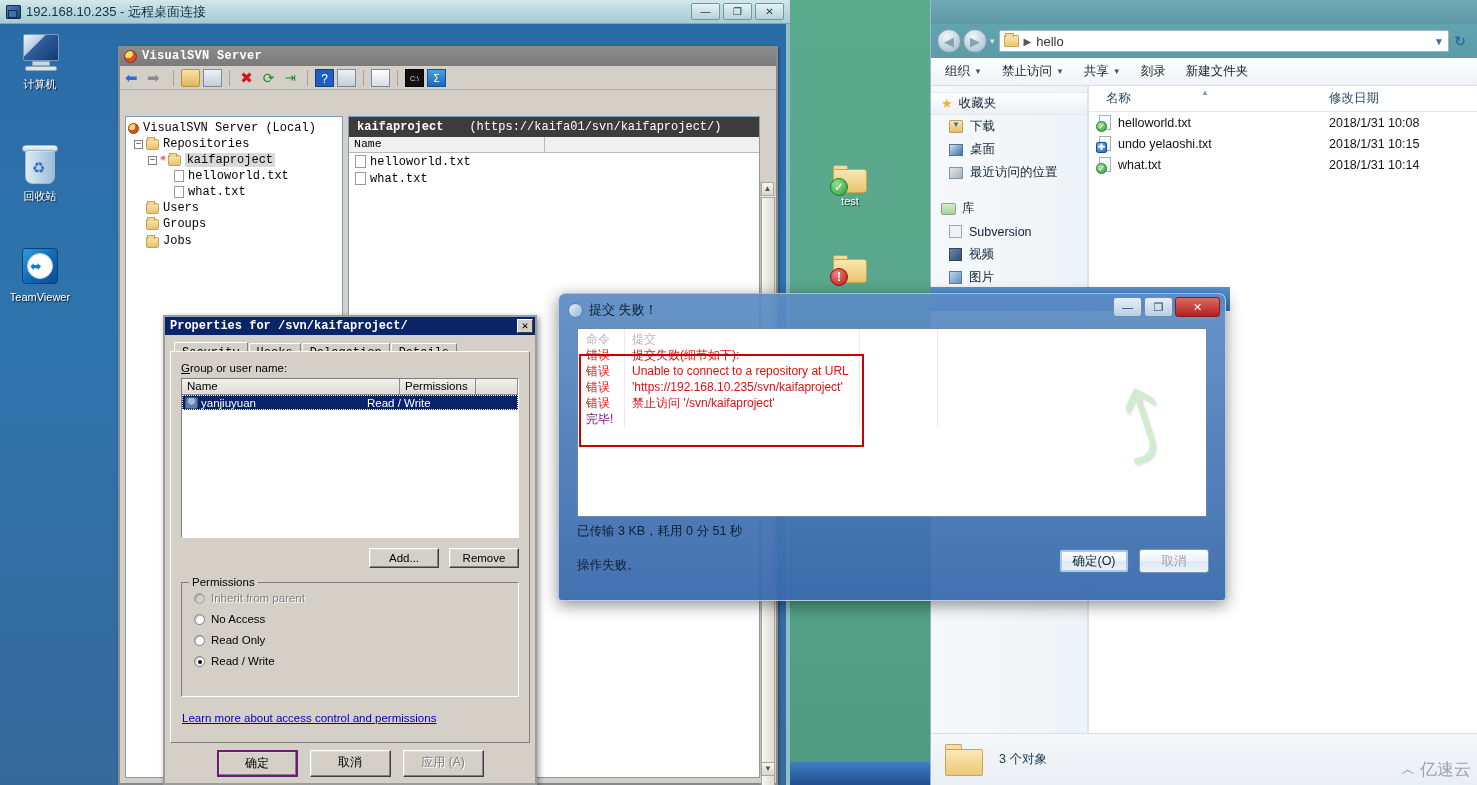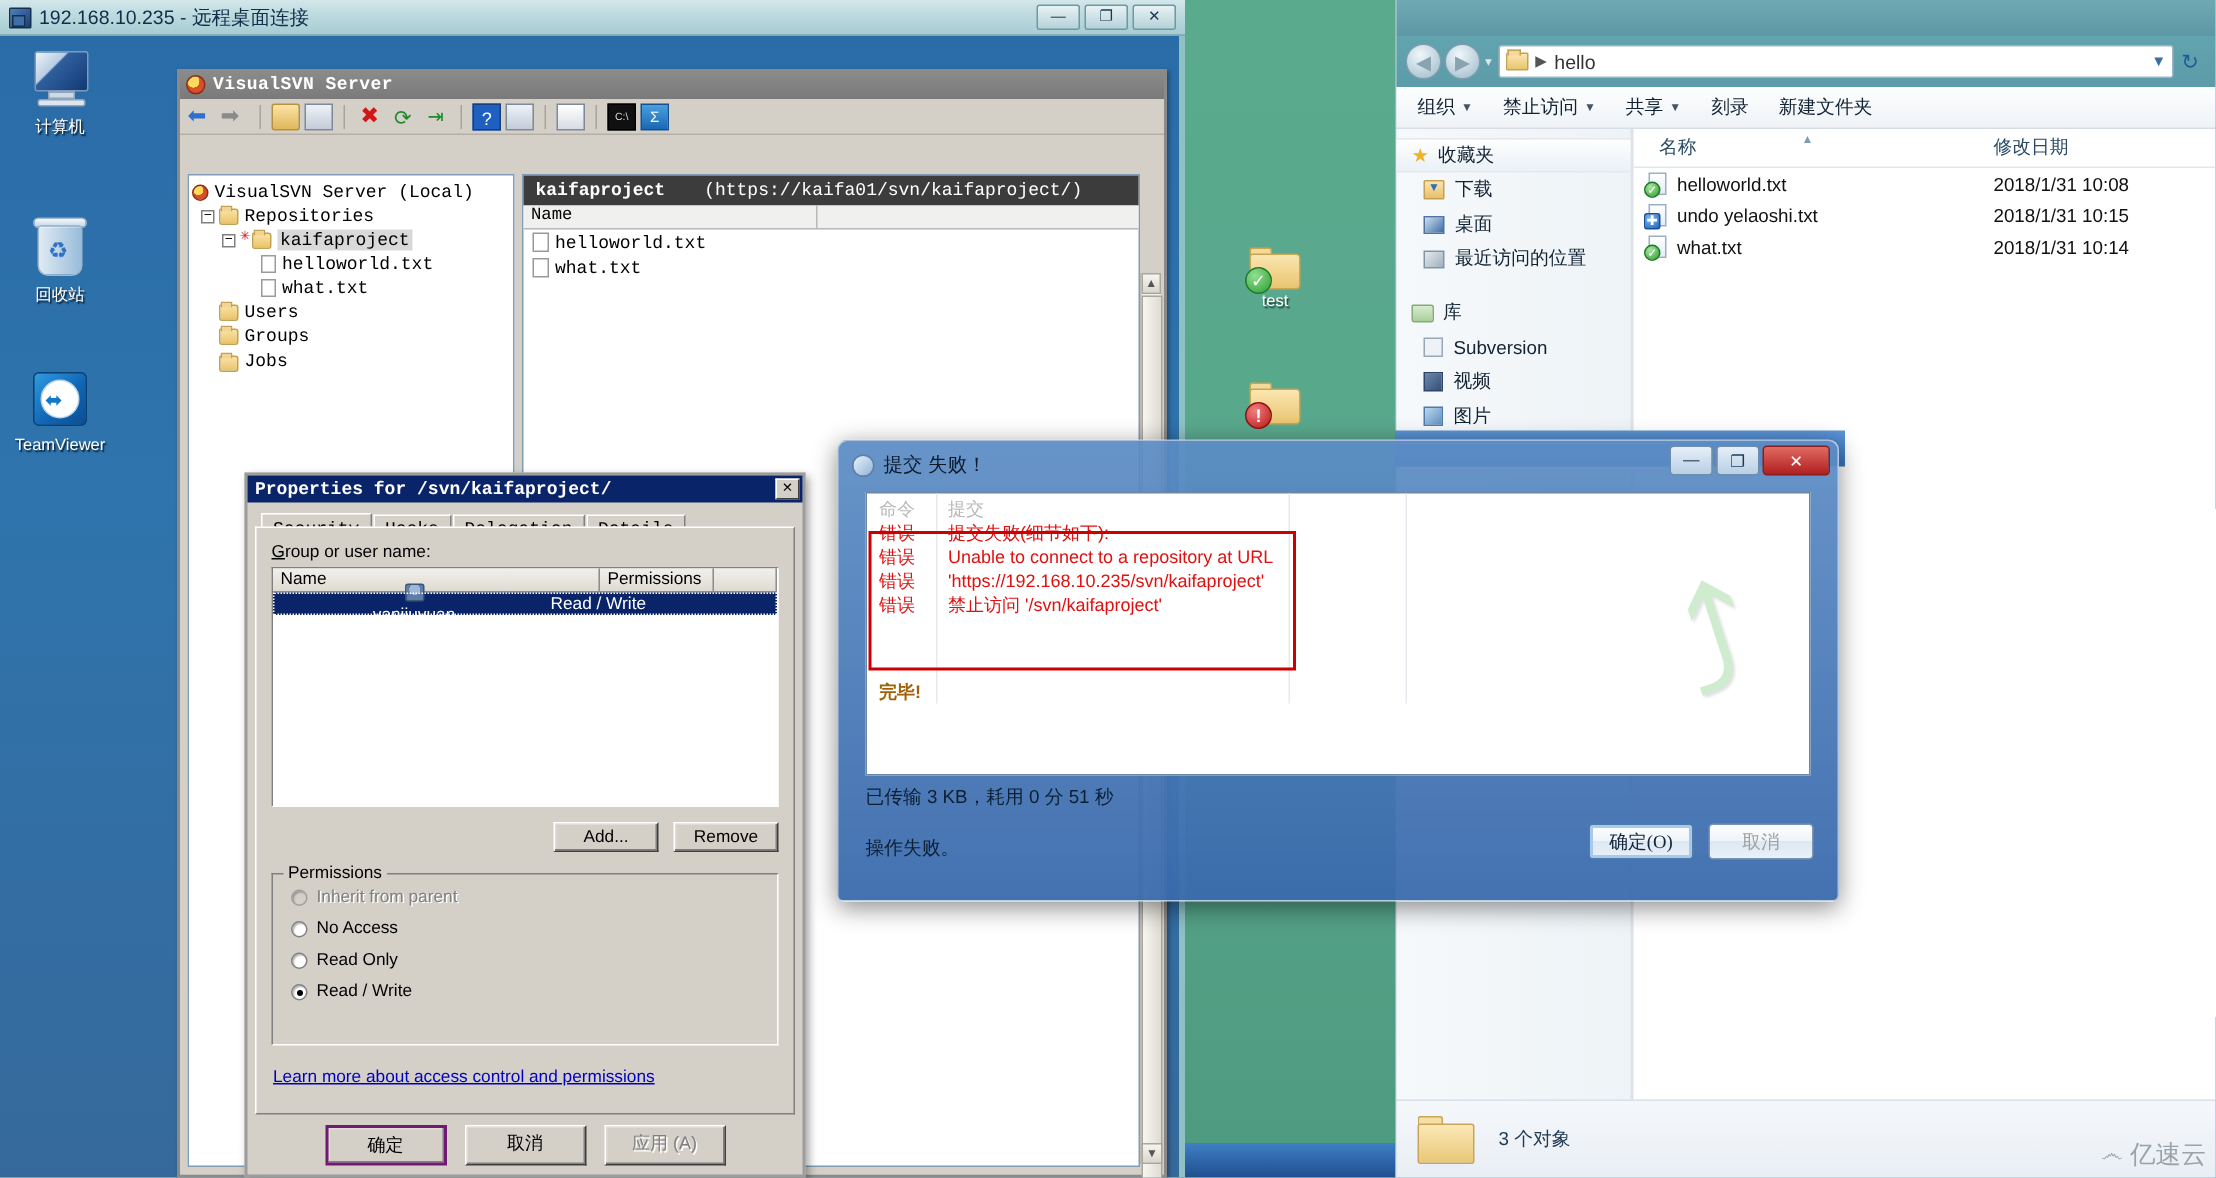--- a/index.html
+++ b/index.html
@@ -279,21 +279,21 @@
     font-size:11.5px; padding-left:5px; line-height:15px;
     border-right:1px solid #8d8d8d; background:linear-gradient(to bottom,#f2f0eb,#dedbd3);
   }
   #user-list .hdr .h1 { width:218px; }
   #user-list .hdr .h2 { width:76px; }
   #user-list .hdr .h3 { flex:1; }
   #user-list .row {
     display:flex; height:15px; align-items:center; background:#0a246a; color:#fff; font-size:11.5px;
     outline:1px dotted #fff; outline-offset:-1px;
   }
-  #user-list .row .n { width:185px; padding-left:3px; display:flex; align-items:center; gap:3px;flex-direction:column; }
+  #user-list .row .n { width:185px; padding-left:3px; display:flex; align-items:center; gap:3px; }
   #user-list .row .p { width:76px; }
   .usr-ico {
     width:13px; height:12px; flex:none;
     background: radial-gradient(circle at 50% 30%, #9fb7d8 0 40%, #5f7da6 42% 100%);
     border:1px solid #3c5578; border-radius:2px;
   }
   .btn {
     font-family:"Liberation Sans", sans-serif; font-size:11.5px; color:#000;
     background:#d4d0c8; border:1px solid #fff; border-right-color:#404040; border-bottom-color:#404040;
     box-shadow: inset -1px -1px 0 #808080, inset 1px 1px 0 #dfdcd5;
@@ -367,21 +367,21 @@
   #commit-cols .cc { border-right:1px solid #dfe4ea; height:100%; display:flex; align-items:center; padding-left:8px; }
   #commit-cols .c1 { width:46px; }
   #commit-cols .c2 { width:235px; }
   #commit-cols .c3 { width:78px; }
   #commit-cols .c4 { flex:1; border-right:none; }
   .crow { display:flex; height:16px; align-items:center; font-size:12px; }
   .crow .a { width:46px; padding-left:8px; }
   .crow .b { padding-left:8px; }
   .crow.cmd { color:#b8b8b8; }
   .crow.err { color:#e01010; }
-  .crow.done { color:#a16207; font-weight:bold;margin-top:42px; }
+  .crow.done { color:#701a75; font-weight:normal; }
   #err-box {
     position:absolute; left:1px; top:25px; width:285px; height:93px;
     border:2px solid #cc0000; pointer-events:none;
   }
   #commit-rows { position:relative; padding-top:2px; }
   .vline-col { position:absolute; left:46px; top:0; bottom:0; width:1px; background:#e6e9ee; }
   .vline-col2 { position:absolute; left:281px; top:0; bottom:0; width:1px; background:#e6e9ee; }
   .vline-col3 { position:absolute; left:359px; top:0; bottom:0; width:1px; background:#e6e9ee; }
   #undo-arrow {
     position:absolute; right:38px; top:52px; font-size:96px; line-height:1;
@@ -393,21 +393,21 @@
   }
   #op-failed-text {
     position:absolute; left:18px; top:263px; font-size:12.5px; color:#0c1f33;
   }
   #commit-btns { position:absolute; right:16px; top:255px; display:flex; gap:10px; }
   .aero-push {
     width:70px; height:24px; border-radius:3px; font-size:12.5px; color:#10243a;
     background: linear-gradient(to bottom,#fdfefe 0%, #eef4f9 48%, #dde8f2 50%, #e9f1f8 100%);
     border:1px solid #7b96b3; display:flex; align-items:center; justify-content:center;
   }
-  .aero-push.focused { box-shadow: 0 0 0 2px #a9c9ec inset; border-color:#4d7dad;font-family:Liberation Serif, serif; }
+  .aero-push.focused { box-shadow: 0 0 0 2px #a9c9ec inset; border-color:#4d7dad; }
   .aero-push.disabled { color:#a0a0a0; }
 
   
   #explorer {
     position:absolute; left:930px; top:0; width:547px; height:785px;
     background:#f0f4f8; border-left:1px solid #9fb4c8;
   }
   #exp-titlebar {
     height:24px; background: linear-gradient(to bottom,#6fa9b3,#5e98a6);
     position:relative;

